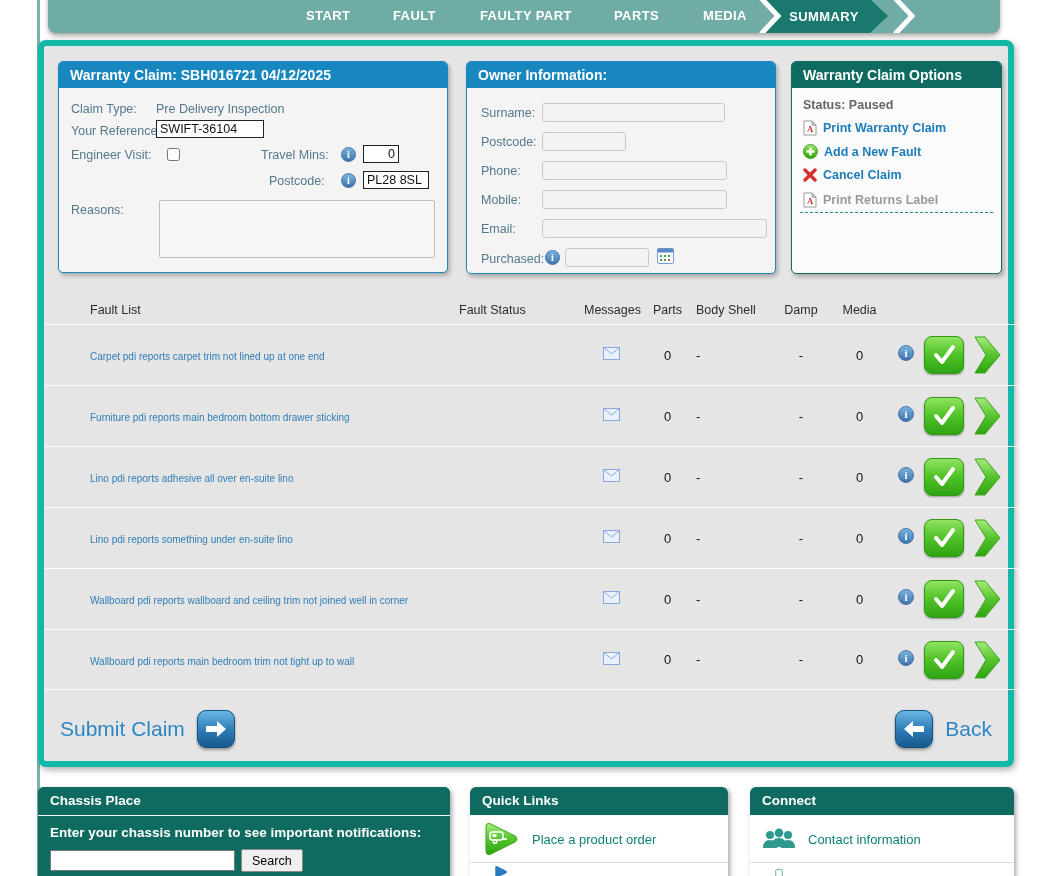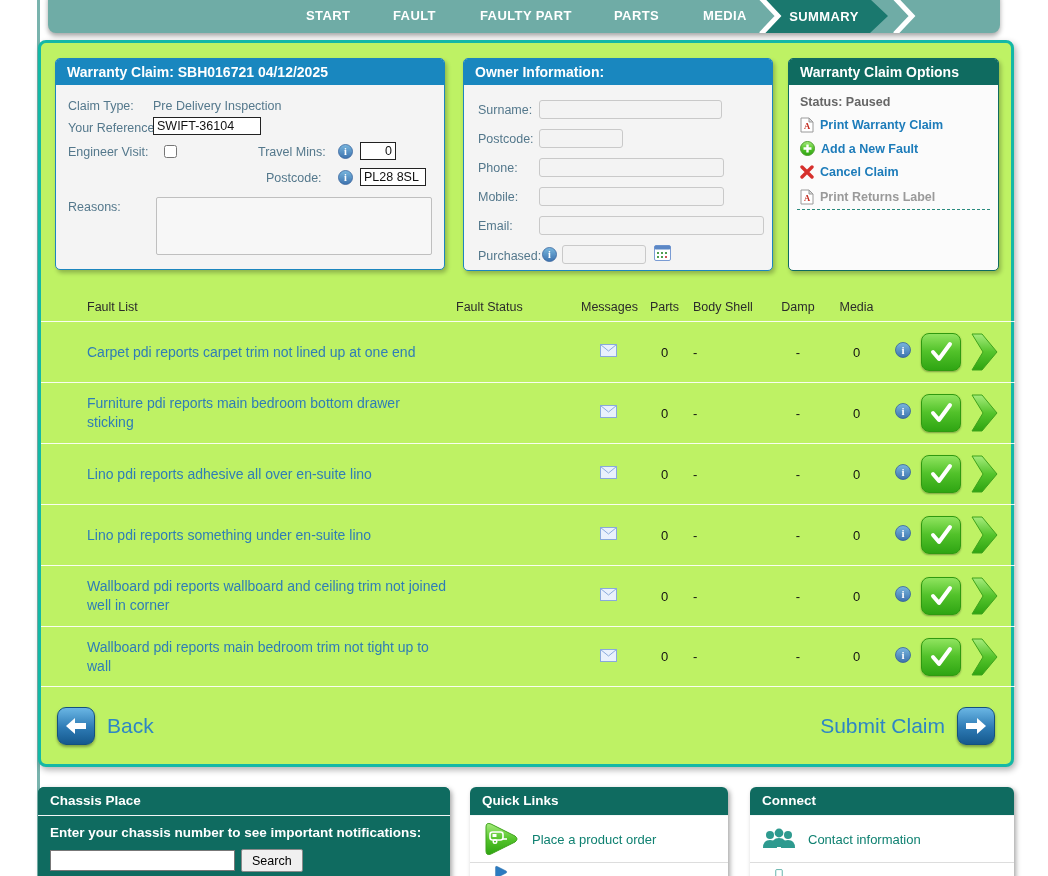--- a/index.html
+++ b/index.html
@@ -11,21 +11,21 @@
   .nav { position:absolute; left:48px; top:-10px; width:952px; height:43px;
     background:#6FACA6; border-radius:8px; box-shadow:0 3px 5px rgba(0,0,0,.35); }
   .nav .tab { position:absolute; top:18px; color:#fff; font-weight:bold; font-size:13px;
     letter-spacing:.4px; cursor:pointer; }
   .nav svg.sum { position:absolute; left:700px; top:9px; }
   .nav .sum text { fill:#fff; font-weight:bold; font-size:13px; letter-spacing:.4px;
     font-family:"Liberation Sans",sans-serif; }
 
   
   .main { position:absolute; left:38px; top:40px; width:976px; height:727px;
-    background:#bef264; border:3px solid #14b8a6; border-radius:8px;
+    background:#e5e5e5; border:6px solid #14b8a6; border-radius:8px;
     box-shadow:2px 3px 6px rgba(0,0,0,.3); }
 
   .panel { position:absolute; border-radius:5px; box-shadow:2px 3px 4px rgba(0,0,0,.25); }
   .panel .phead { color:#fff; font-weight:bold; font-size:14px; padding:5px 11px;
     border-radius:4px 4px 0 0; height:26px; }
   .bluepanel { border:1px solid #1C86BE; background:#F4F4F4; }
   .bluepanel .phead { background:#1987BF; }
   .tealpanel { border:1px solid #0F6B60; background:#FBFBFB; }
   .tealpanel .phead { background:#0F6B60; }
 
@@ -55,21 +55,21 @@
   .col-fault  { width:369px; padding-right:10px; }
   .col-status { width:125px; }
   .col-msg    { width:55px;  text-align:center; }
   .col-parts  { width:57px;  text-align:center; }
   .col-shell  { width:75px;  text-align:left; }
   .col-damp   { width:60px;  text-align:center; }
   .col-media  { width:57px;  text-align:center; }
   .col-info   { width:36px;  text-align:center; }
   .col-check  { width:50px; }
   .col-arrow  { width:34px; }
-  .fault-link { color:#2F7DB6; font-size:14px; cursor:pointer; line-height:1.35; }
+  .fault-link { color:#2F7DB6; font-size:10px; cursor:pointer; line-height:1.35; }
   .cellnum { font-size:13px; color:#111; }
   .checkbtn { width:40px; height:38px; border-radius:8px; border:1px solid #2F9A10;
     background:linear-gradient(#90E45F, #52C22A 48%, #2FA513); cursor:pointer;
     display:flex; align-items:center; justify-content:center;
     box-shadow:0 1px 2px rgba(0,0,0,.35); }
   .arrowbtn { cursor:pointer; display:block; }
 
   
   .navbar2 { position:absolute; left:16px; right:16px; top:660px; height:46px;
     display:flex; justify-content:space-between; align-items:center; }
@@ -412,34 +412,34 @@
       <div class="col-arrow">
           <svg class="arrowbtn" width="27" height="38" viewBox="0 0 27 38">
             <polygon points="1,1 11,1 26,19 11,37 1,37 12,19" fill="url(#ggreen)" stroke="#3FA31C"></polygon>
           </svg>
         </div>
     </div>
   </div>
 
   <div class="navbar2">
     <div class="navgrp">
+      <span class="biglabel">Submit Claim</span>
+      <div class="bigbtn">
+        <svg width="24" height="20" viewBox="0 0 24 20">
+          <path d="M2 7 h11 v-5 l9 8 -9 8 v-5 h-11 z" fill="#fff"></path>
+        </svg>
+      </div>
+    </div>
+    <div class="navgrp">
       <div class="bigbtn">
         <svg width="24" height="20" viewBox="0 0 24 20">
           <path d="M22 7 h-11 v-5 l-9 8 9 8 v-5 h11 z" fill="#fff"></path>
         </svg>
       </div>
       <span class="biglabel">Back</span>
-    </div>
-    <div class="navgrp">
-      <span class="biglabel">Submit Claim</span>
-      <div class="bigbtn">
-        <svg width="24" height="20" viewBox="0 0 24 20">
-          <path d="M2 7 h11 v-5 l9 8 -9 8 v-5 h-11 z" fill="#fff"></path>
-        </svg>
-      </div>
     </div>
   </div>
 </div>
 
 <div class="fpanel chassis">
   <div class="fphead">Chassis Place</div>
   <div class="cbody">
     <div class="prompt">Enter your chassis number to see important notifications:</div>
     <input type="text" style=""><button>Search</button>
   </div>

